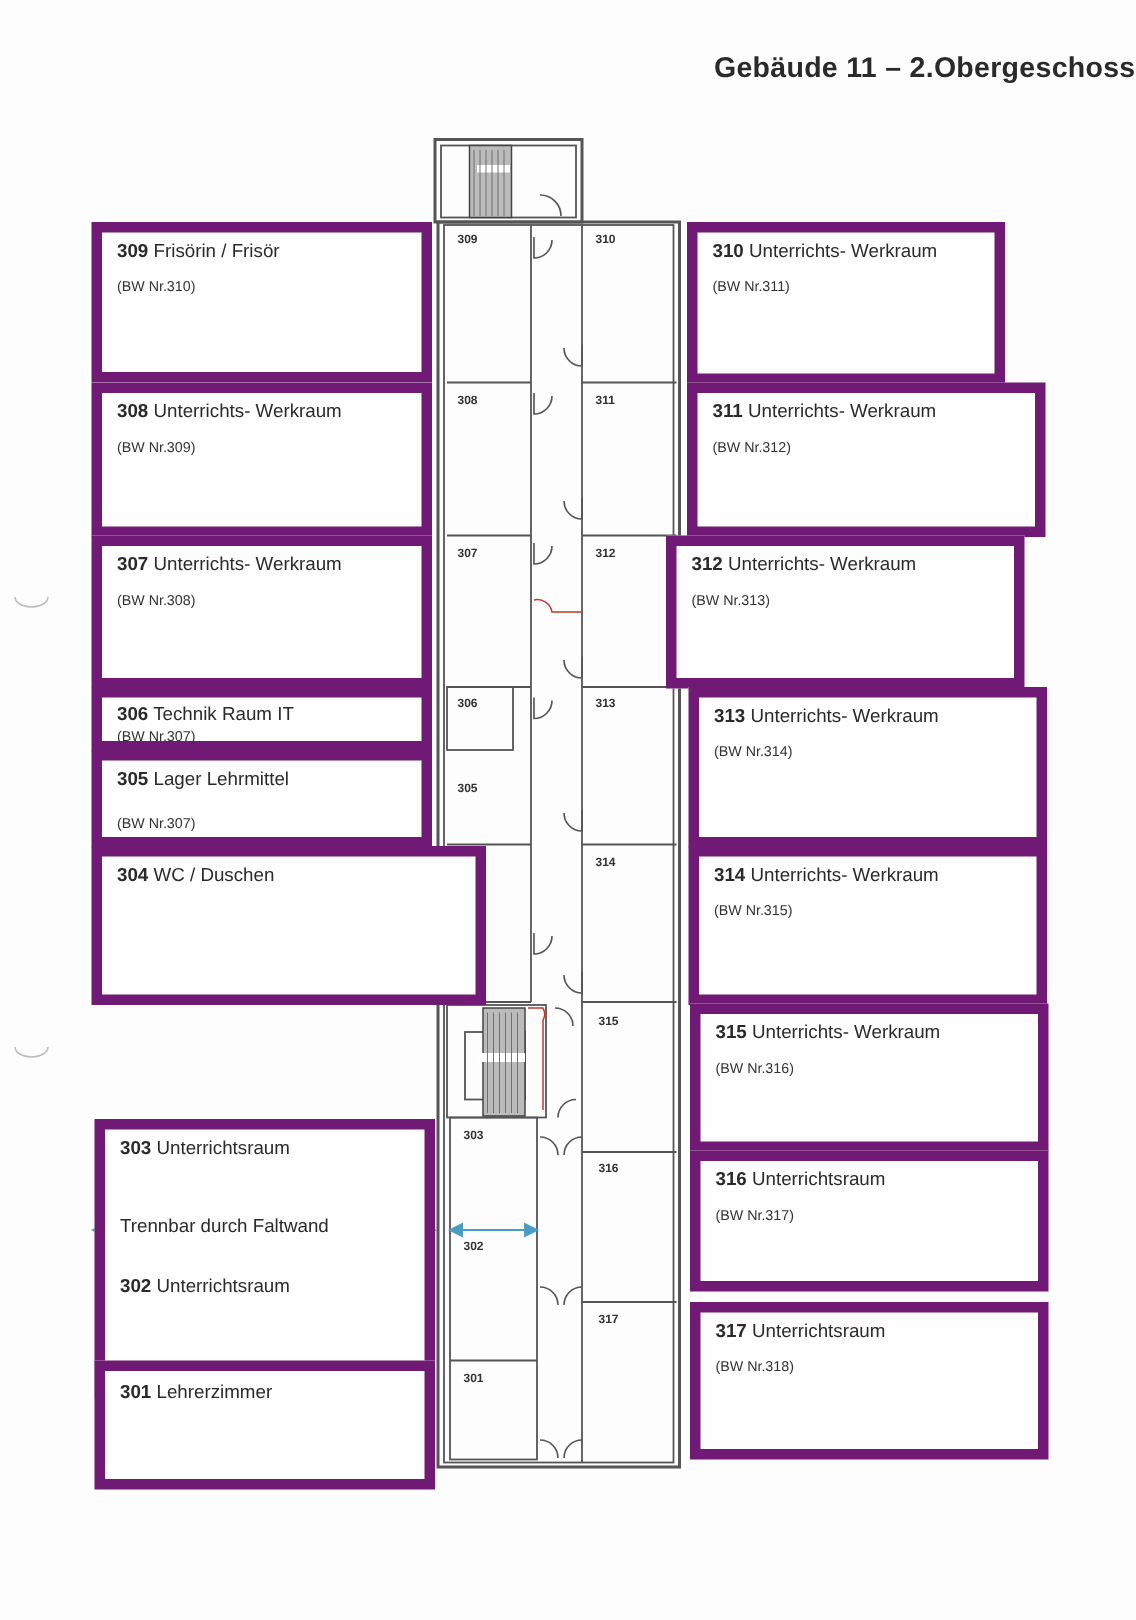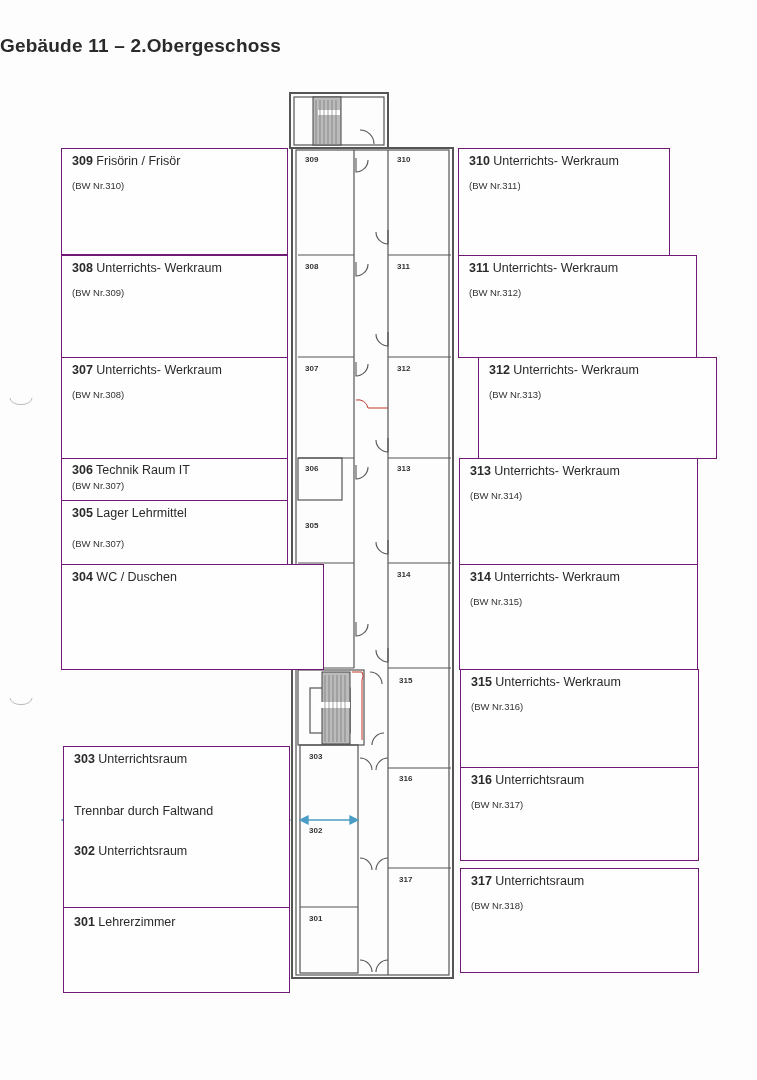--- a/index.html
+++ b/index.html
@@ -1,24 +1,24 @@
 <!DOCTYPE html>
 <html><head>
   <meta charset="utf-8">
   <style>
     html, body { margin: 0; padding: 0; }
     body {
       width: 757px; height: 1080px; background: #fdfdfd; position: relative; overflow: hidden;
       font-family: "Liberation Sans", sans-serif; color: #222;
     }
     .title {
-      position: absolute; left: 0; width: 757px; top: 35px; text-align: left;
+      position: absolute; left: 0; width: 757px; top: 35px; text-align: right;
       font-weight: bold; font-size: 19px; color: #2a2a2a; letter-spacing: 0.2px;
     }
-    .box { position: absolute; border: 1px solid #701a75; background: #fefefe; box-sizing: border-box; }
+    .box { position: absolute; border: 7px solid #701a75; background: #fefefe; box-sizing: border-box; }
     .room-label { position: absolute; left: 10px; font-size: 12.5px; color: #2a2a2a; white-space: nowrap; }
     .room-label b { font-weight: bold; }
     .room-sub { position: absolute; left: 10px; font-size: 9.5px; color: #333; white-space: nowrap; }
     .plan-num { position: absolute; font-size: 8px; font-weight: bold; color: #333; }
     svg.plan { position: absolute; left: 0; top: 0; }
     .note { position: absolute; font-size: 12.5px; color: #2a2a2a; white-space: nowrap; }
   </style>
 </head>
 <body>
 
@@ -170,21 +170,21 @@
 </div>
 
 <div class="box" style="left:458px;top:148px;width:212px;height:108px">
   <div class="room-label" style="top:5px"><b>310</b> <span>Unterrichts- Werkraum</span></div>
   <div class="room-sub" style="top:31px">(BW Nr.311)</div>
 </div>
 <div class="box" style="left:458px;top:255px;width:239px;height:103px">
   <div class="room-label" style="top:5px"><b>311</b> <span>Unterrichts- Werkraum</span></div>
   <div class="room-sub" style="top:31px">(BW Nr.312)</div>
 </div>
-<div class="box" style="left:478px;top:357px;width:239px;height:102px">
+<div class="box" style="left:444px;top:357px;width:239px;height:102px">
   <div class="room-label" style="top:5px"><b>312</b> <span>Unterrichts- Werkraum</span></div>
   <div class="room-sub" style="top:31px">(BW Nr.313)</div>
 </div>
 <div class="box" style="left:459px;top:458px;width:239px;height:107px">
   <div class="room-label" style="top:5px"><b>313</b> <span>Unterrichts- Werkraum</span></div>
   <div class="room-sub" style="top:31px">(BW Nr.314)</div>
 </div>
 <div class="box" style="left:459px;top:564px;width:239px;height:106px">
   <div class="room-label" style="top:5px"><b>314</b> <span>Unterrichts- Werkraum</span></div>
   <div class="room-sub" style="top:31px">(BW Nr.315)</div>

